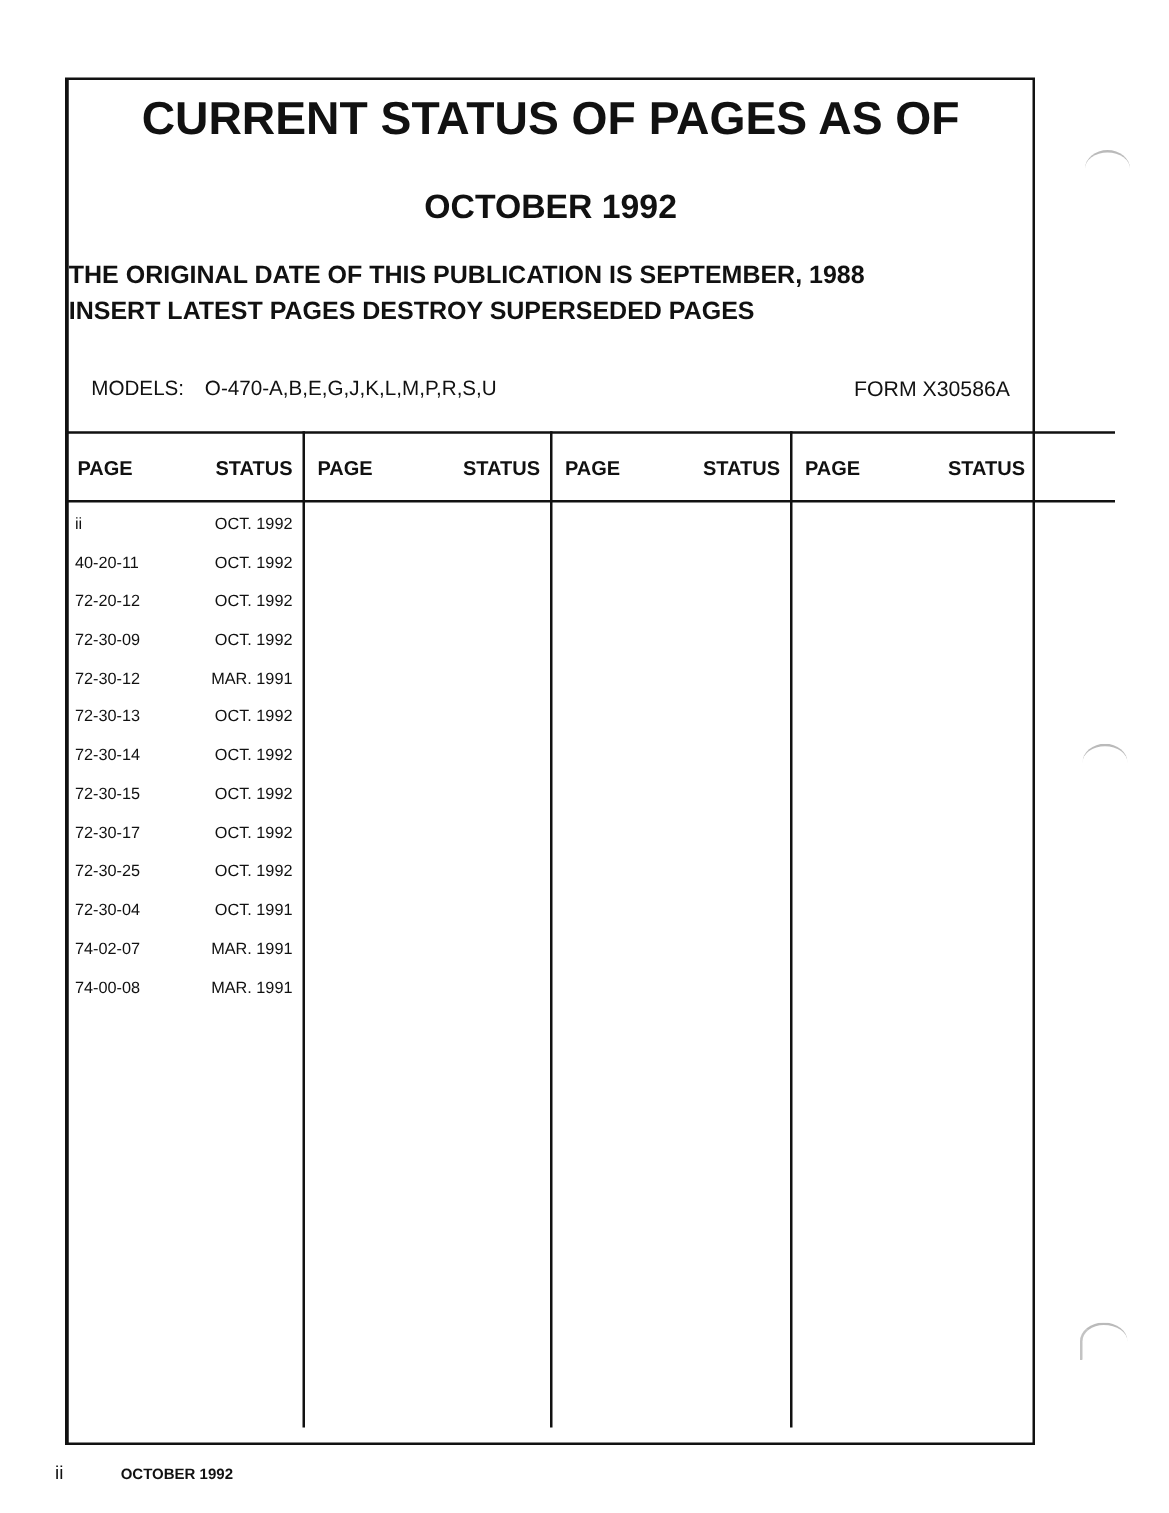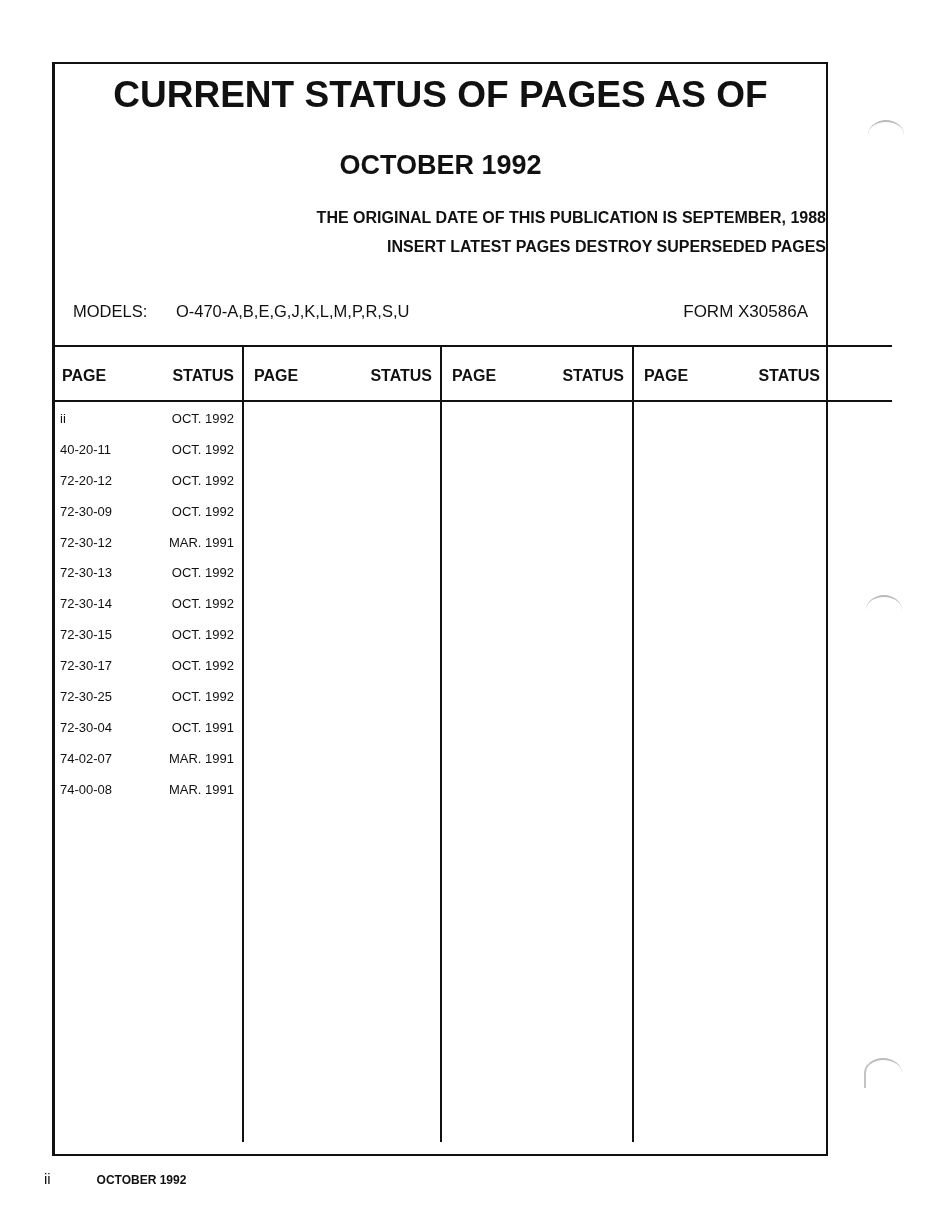--- a/index.html
+++ b/index.html
@@ -1,24 +1,24 @@
 <!DOCTYPE html>
 <html><head>
   <meta charset="utf-8">
   <style>
     html, body { margin: 0; padding: 0; background: #ffffff; }
     body { width: 935px; height: 1210px; position: relative; overflow: hidden; font-family: "Liberation Sans", sans-serif; color: #111; }
     .frame { position: absolute; left: 52px; top: 62px; width: 776px; height: 1094px; border: 2px solid #111; border-left-width: 3px; box-sizing: border-box; }
     .title { position: absolute; left: 0; right: 0; top: 10px; text-align: center; font-weight: bold; font-size: 37px; letter-spacing: 0px; }
     .subtitle { position: absolute; left: 0; right: 0; top: 86px; text-align: center; font-weight: bold; font-size: 27px; }
-    .note { position: absolute; left: 0; right: 0; text-align: right; font-weight: bold; font-size: 16px; }
+    .note { position: absolute; left: 0; right: 0; text-align: left; font-weight: bold; font-size: 20px; }
     .note1 { top: 145px; }
     .note2 { top: 174px; }
     .models { position: absolute; left: 18px; top: 238px; font-size: 16.5px; }
-    .models .lbl { margin-right: 24px; }
+    .models .lbl { margin-right: 12px; }
     .form { position: absolute; right: 18px; top: 238px; font-size: 17px; }
     .table { position: absolute; left: -3px; top: 281px; width: 840px; height: 813px; }
     .hline { position: absolute; left: 0; right: 0; height: 2px; background: #111; }
     .vline { position: absolute; width: 2px; background: #111; }
     .col { position: absolute; top: 0; bottom: 0; }
     .colhead { position: absolute; top: 22px; left: 0; right: 0; font-weight: bold; font-size: 16px; }
     .colhead .p { position: absolute; left: 10px; }
     .colhead .s { position: absolute; right: 8px; }
     .rows { position: absolute; top: 64px; left: 0; right: 0; }
     .row { position: relative; height: 30.9px; font-size: 13px; }

